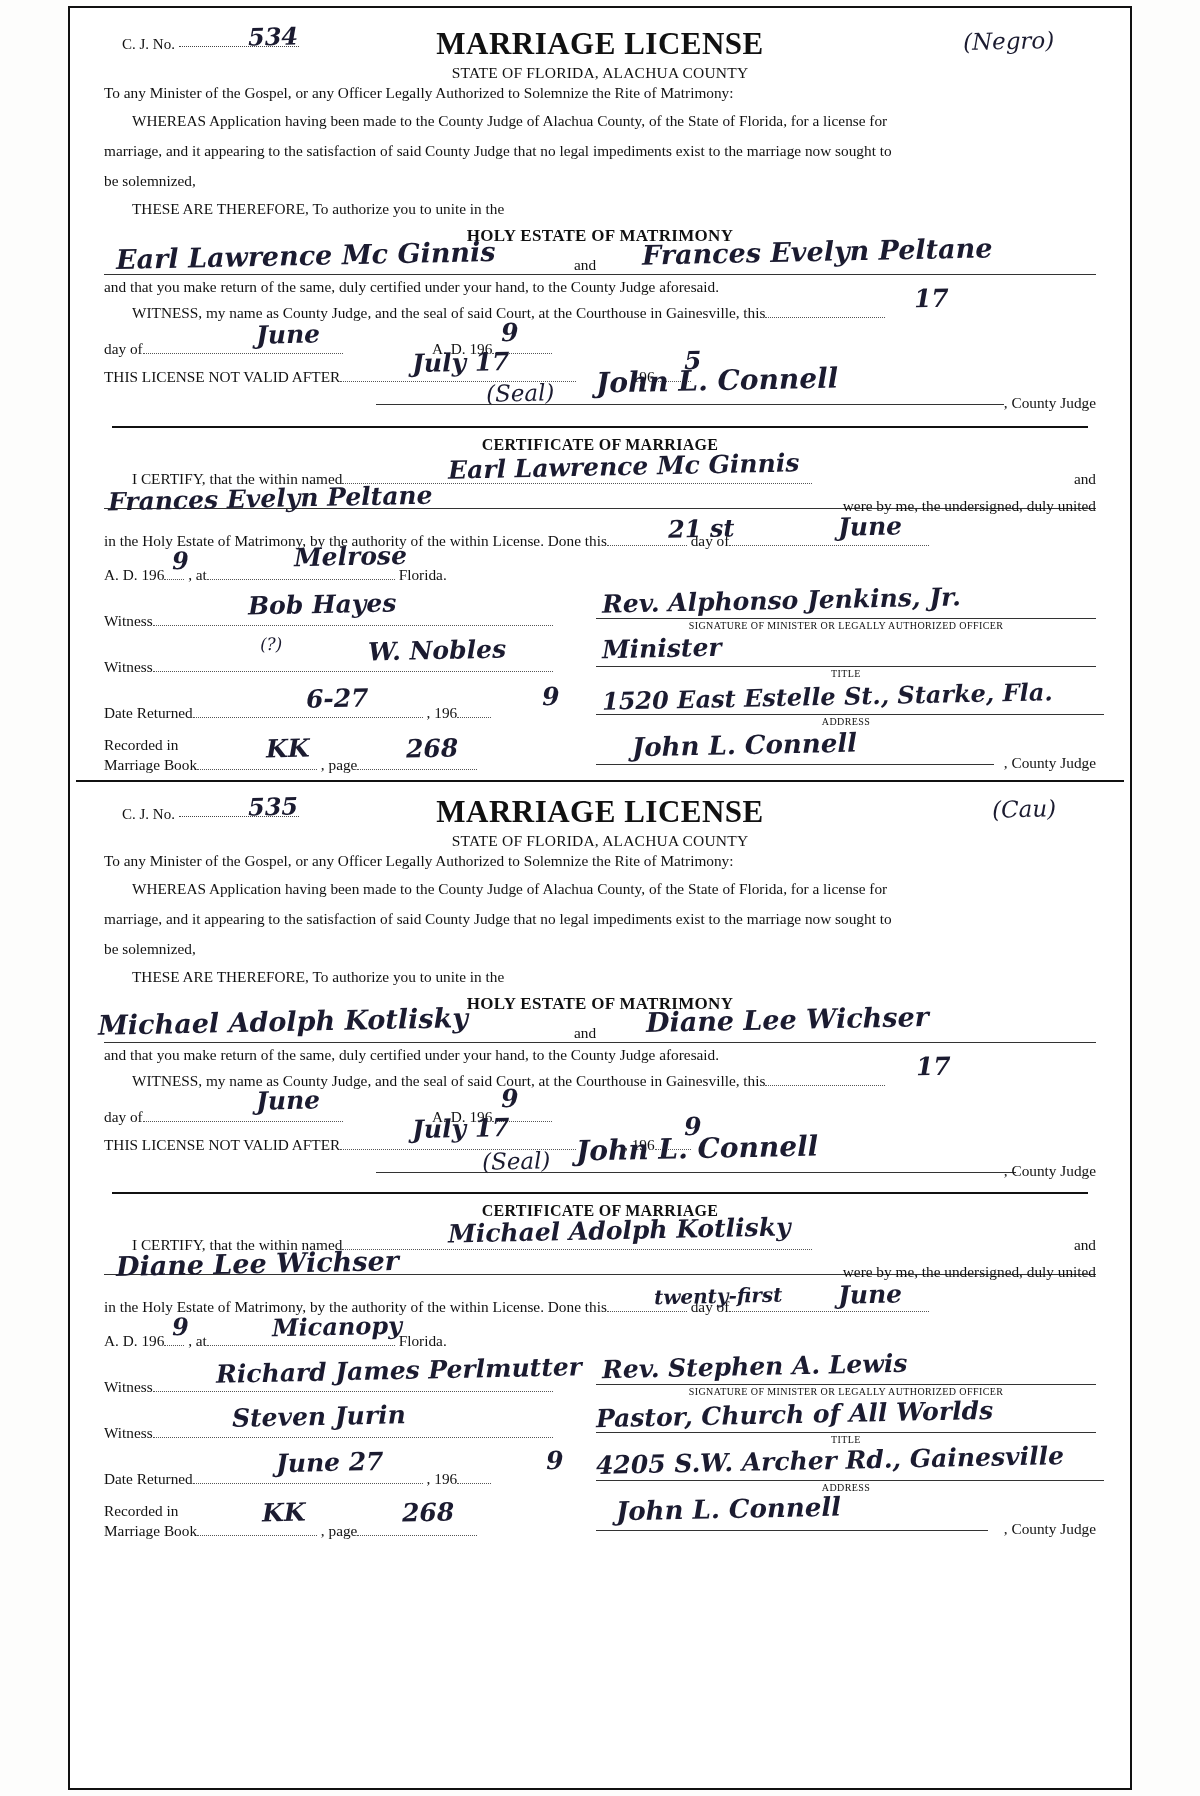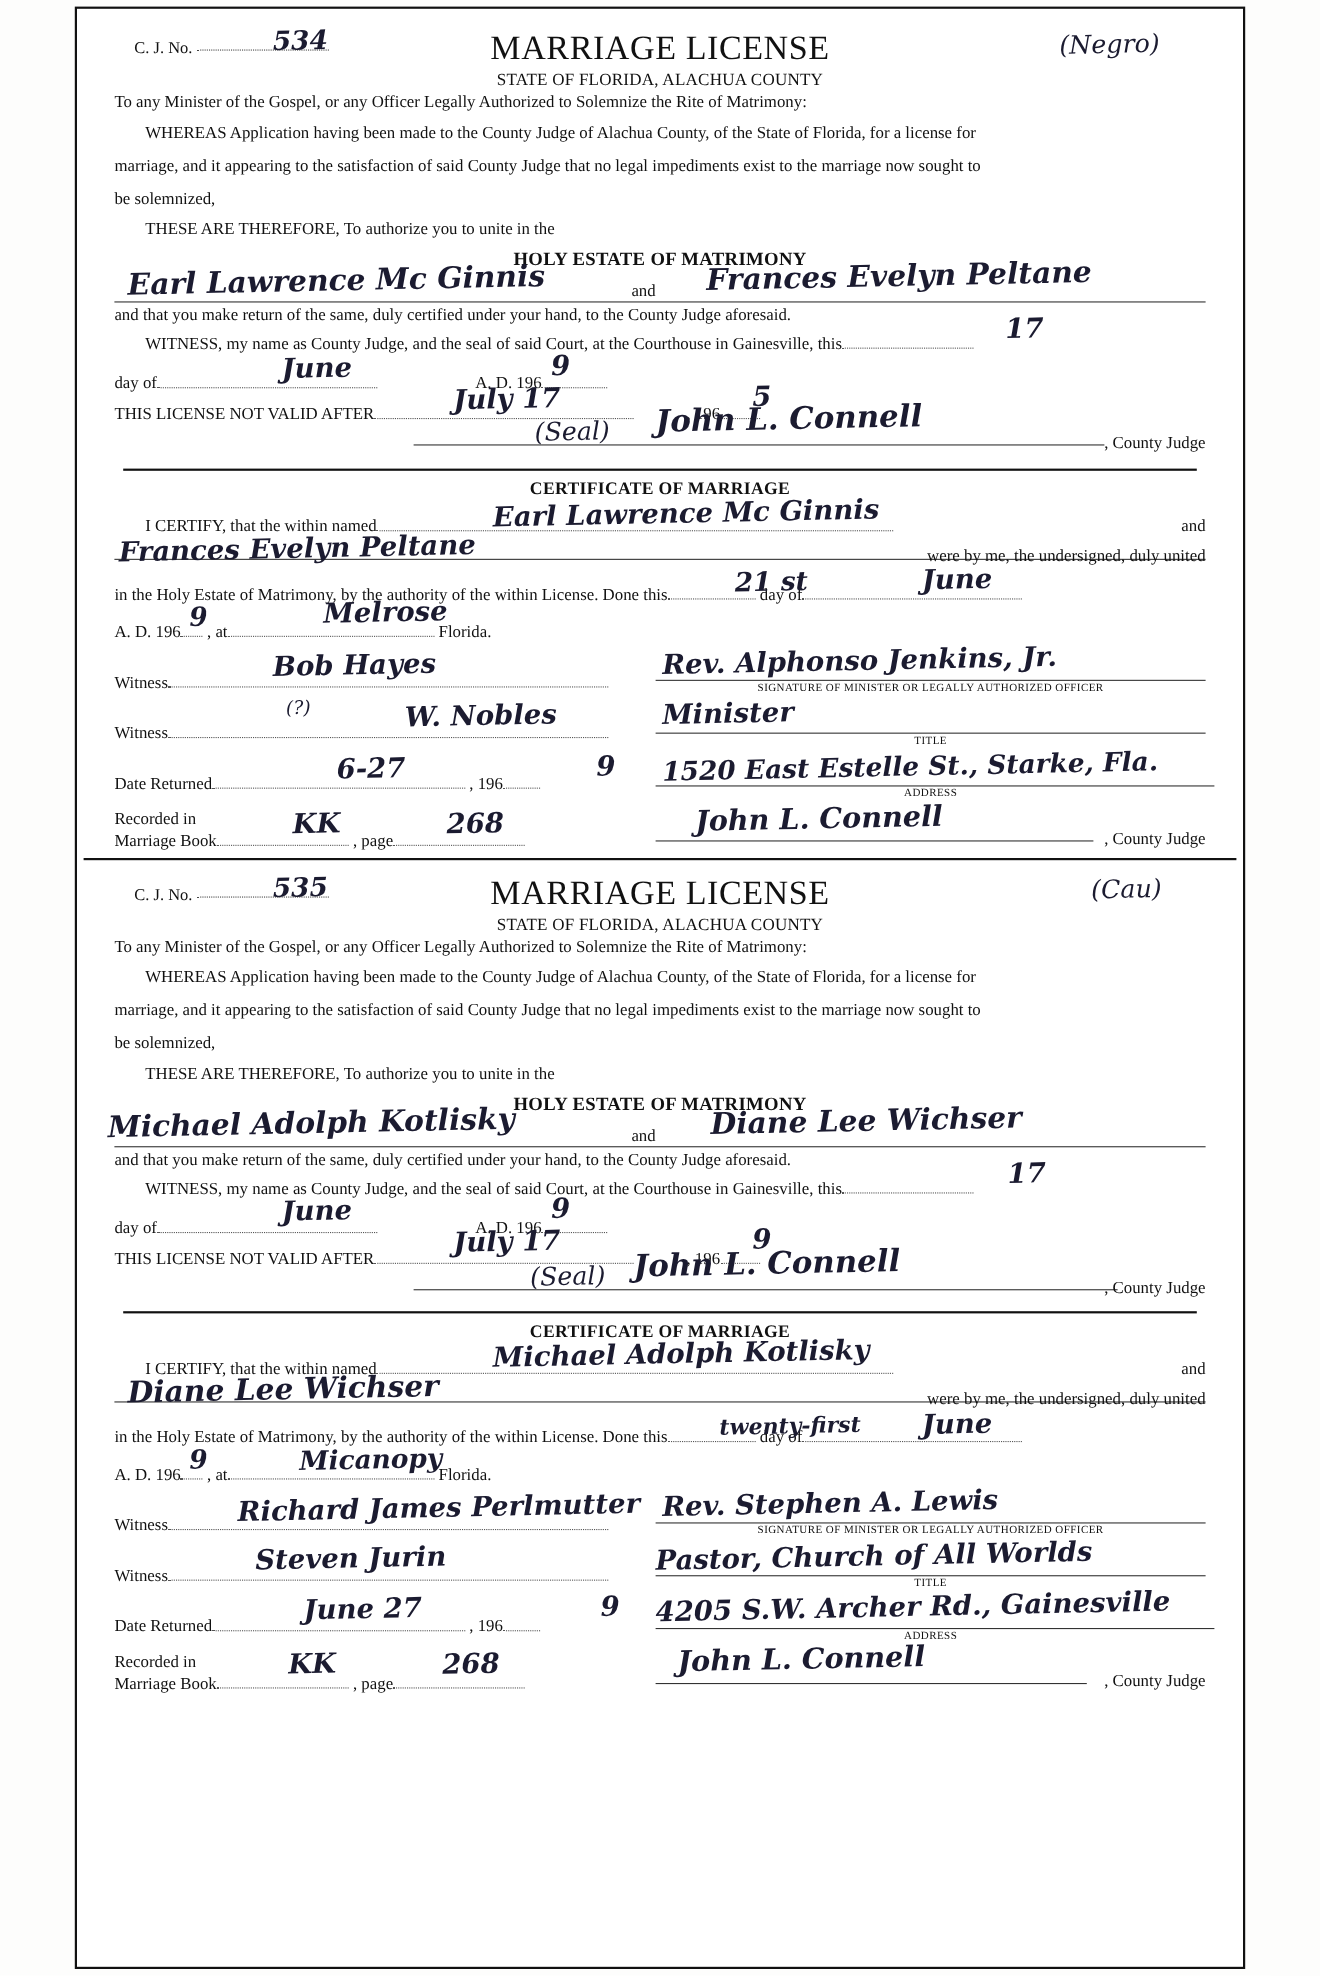--- a/index.html
+++ b/index.html
@@ -4,21 +4,21 @@
 <style>
   html,body{margin:0;padding:0;background:#fff;}
   body{width:1200px;height:1796px;font-family:"Liberation Serif",serif;color:#111;position:relative;overflow:hidden;}
   .page{position:absolute;left:0;top:0;width:1200px;height:1796px;background:#fdfdfc;}
   .sheet{position:absolute;left:68px;top:6px;width:1064px;height:1784px;border:2px solid #111;background:#fff;box-sizing:border-box;}
   .inner{position:absolute;left:6px;top:4px;right:6px;bottom:4px;}
   .lic{position:relative;padding:0 28px;box-sizing:border-box;}
   .lic.first{height:872px;}
   .lic.second{height:880px;}
   .divider{position:absolute;left:36px;right:36px;height:2px;background:#111;}
-  h1{font-family:"Liberation Serif",serif;font-size:31px;font-weight:400;text-align:center;margin:0;letter-spacing:.5px;}
+  h1{font-family:"Liberation Serif",serif;font-size:31px;font-weight:700;text-align:center;margin:0;letter-spacing:.5px;}
   .sub{text-align:center;font-size:15.5px;margin-top:2px;letter-spacing:.2px;}
   .cjno{position:absolute;left:46px;top:22px;font-size:15px;}
   .cjno .dots{display:inline-block;width:120px;border-bottom:1px dotted #444;margin-left:4px;vertical-align:2px;}
   .hand{position:absolute;font-family:"DejaVu Serif",serif;font-style:italic;color:#1b1b30;white-space:nowrap;transform:rotate(-1.2deg);}
   .hand.b{font-weight:700;}
   .race{position:absolute;right:46px;top:18px;font-size:22px;}
   .para{position:absolute;left:28px;right:28px;}
   .ruled{position:absolute;left:28px;right:28px;border-bottom:1px solid #333;height:0;}
   .lbl{position:absolute;font-size:15.3px;}
   .center-head{position:absolute;left:0;right:0;text-align:center;font-size:17px;font-weight:700;letter-spacing:.3px;}

